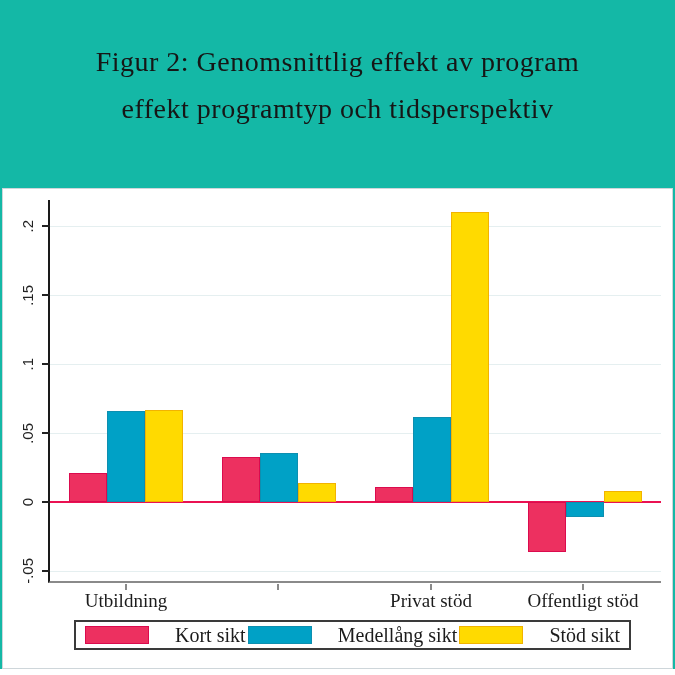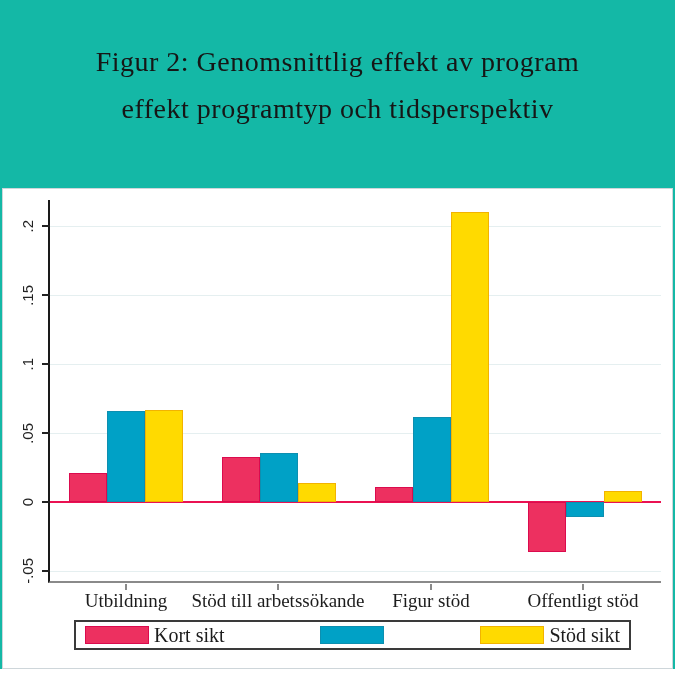--- a/index.html
+++ b/index.html
@@ -22,21 +22,21 @@
              align-items:center;justify-content:center;z-index:4;}
   .ylab{writing-mode:vertical-rl;transform:rotate(180deg);
         font-family:"Liberation Sans",sans-serif;font-size:15px;color:#222222;}
   .xtick{position:absolute;top:395px;width:2px;height:6px;background:#8a8a8a;}
   .xlab{position:absolute;top:401px;width:260px;text-align:center;
         transform:translateX(-50%);font-size:19px;color:#1c1c1c;}
   
   #legend{position:absolute;left:71px;top:431px;width:557px;height:30px;
           box-sizing:border-box;border:2px solid #3a3a3a;background:#ffffff;
           display:flex;align-items:center;justify-content:space-between;padding:0 9px;}
-  .legend-item{display:flex;align-items:center;gap:5px;}
+  .legend-item{display:flex;align-items:center;gap:26px;}
   .swatch{width:64px;height:18px;box-sizing:border-box;border:1px solid;}
   .legend-label{font-size:20px;color:#1c1c1c;white-space:nowrap;}
 </style>
 </head>
 <body>
 
 <div id="page">
 
   <div id="title">
     <div>Figur 2: Genomsnittlig effekt av program</div>
@@ -94,31 +94,31 @@
         <div class="bar" style="left: 400.875px; width: 38px; top: 12.4239px; height: 289.891px; background: rgb(255, 218, 0); border-color: rgb(242, 179, 0);"></div>
         <div class="bar" style="left: 553.625px; width: 38px; top: 291.272px; height: 11.0435px; background: rgb(255, 218, 0); border-color: rgb(242, 179, 0);"></div>
       </div>
 
     <div class="xtick" style="left:122px"></div>
     <div class="xtick" style="left:274px"></div>
     <div class="xtick" style="left:427px"></div>
     <div class="xtick" style="left:579px"></div>
 
     <div class="xlab" style="left:123px">Utbildning</div>
-    <div class="xlab" style="left:275px">Stöd till arbetssökande</div>
-    <div class="xlab" style="left:428px">Figur stöd</div>
+    <div class="xlab" style="left:428px">Privat stöd</div>
     <div class="xlab" style="left:580px">Offentligt stöd</div>
 
     <div id="legend">
       <div class="legend-item">
         <span class="swatch" style="background: rgb(237, 48, 96); border-color: rgb(219, 11, 78);"></span>
         <span class="legend-label">Kort sikt</span>
       </div>
       <div class="legend-item">
         <span class="swatch" style="background: rgb(0, 161, 198); border-color: rgb(13, 143, 176);"></span>
+        <span class="legend-label">Medellång sikt</span>
       </div>
       <div class="legend-item">
         <span class="swatch" style="background: rgb(255, 218, 0); border-color: rgb(242, 179, 0);"></span>
         <span class="legend-label">Stöd sikt</span>
       </div>
     </div>
 
   </div>
 </div>
 

